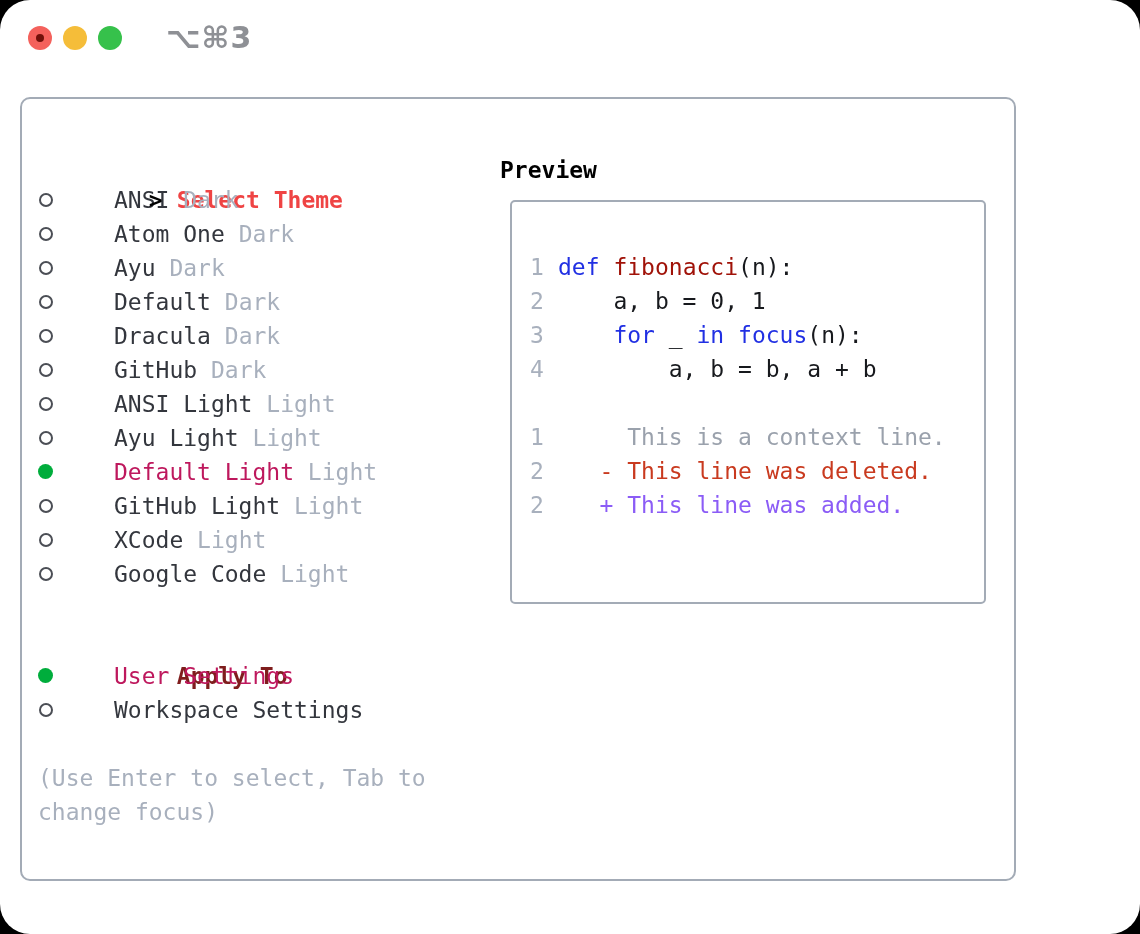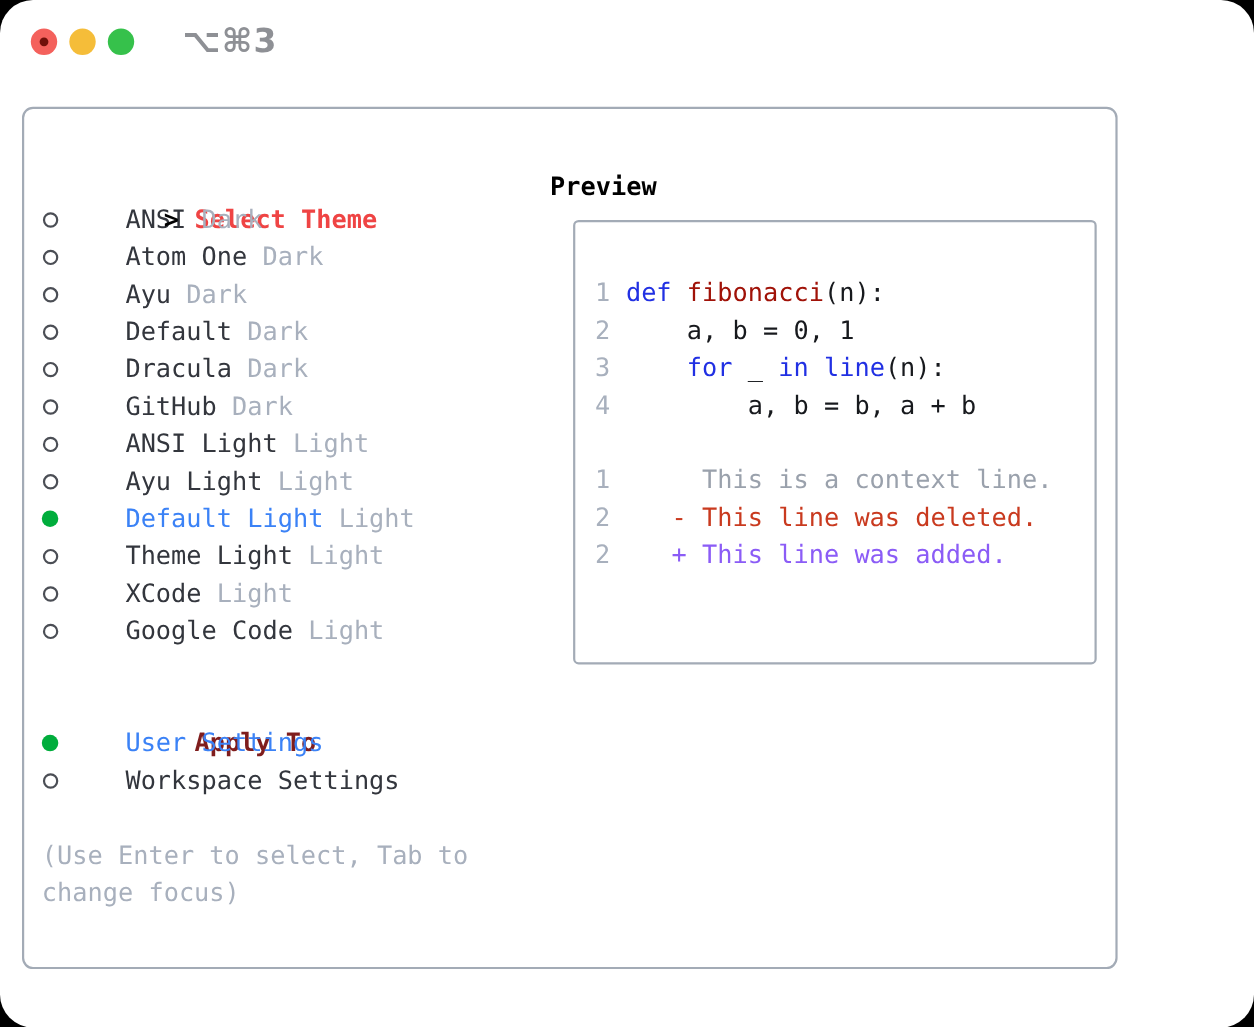--- a/index.html
+++ b/index.html
@@ -41,34 +41,34 @@
     border:2px solid #4b4e55;border-radius:50%;
   }
   .dot{
     position:absolute;left:0;top:9px;width:15px;height:15px;
     border-radius:50%;background:#00ad3c;
   }
   .chev{font-weight:bold;color:#000;}
   .hname{font-weight:bold;color:#ef4444;}
   .iname{color:#33363d;margin-left:48px;}
   .ivariant{color:#a8b0bd;}
-  .row.sel .iname{color:#3b82f6;}
+  .row.sel .iname{color:#be185d;}
   .left-col{position:absolute;left:16px;top:50px;}
   .gap{height:34px;}
   .apply-hdr{color:#7f1d1d;}
   .hint{font-size:23px;line-height:34px;color:#a8b0bd;white-space:pre;}
   
   .preview-label{
     position:absolute;left:478px;top:54px;height:34px;line-height:34px;
     font-size:23px;font-weight:bold;color:#000;
   }
   .preview-box{
     position:absolute;left:488px;top:101px;width:476px;height:404px;
     border:2px solid #a3abb6;border-radius:5px;box-sizing:border-box;
-    padding:48px 0 0 18px;background:#fff;overflow:hidden;margin-left:11px;
+    padding:48px 0 0 18px;background:#fff;overflow:hidden;
   }
   .pv-line{height:34px;line-height:34px;font-size:23px;white-space:pre;}
   .pv-line .ln{display:inline-block;width:28px;color:#a8b0bd;}
   .codeseg{white-space:pre;}
   .c-kw{color:#2130e3;}
   .c-fn{color:#a01208;}
   .c-txt{color:#17191d;}
   .c-ctx{color:#9aa1ac;}
   .c-del{color:#c93a1f;}
   .c-add{color:#8b5cf6;}
@@ -97,21 +97,21 @@
       <div id="theme-list">
           <div class="row"><span class="marker"><span class="ring"></span></span><span class="iname">ANSI</span><span class="ivariant"> Dark</span></div>
           <div class="row"><span class="marker"><span class="ring"></span></span><span class="iname">Atom One</span><span class="ivariant"> Dark</span></div>
           <div class="row"><span class="marker"><span class="ring"></span></span><span class="iname">Ayu</span><span class="ivariant"> Dark</span></div>
           <div class="row"><span class="marker"><span class="ring"></span></span><span class="iname">Default</span><span class="ivariant"> Dark</span></div>
           <div class="row"><span class="marker"><span class="ring"></span></span><span class="iname">Dracula</span><span class="ivariant"> Dark</span></div>
           <div class="row"><span class="marker"><span class="ring"></span></span><span class="iname">GitHub</span><span class="ivariant"> Dark</span></div>
           <div class="row"><span class="marker"><span class="ring"></span></span><span class="iname">ANSI Light</span><span class="ivariant"> Light</span></div>
           <div class="row"><span class="marker"><span class="ring"></span></span><span class="iname">Ayu Light</span><span class="ivariant"> Light</span></div>
           <div class="row sel"><span class="marker"><span class="dot"></span></span><span class="iname">Default Light</span><span class="ivariant"> Light</span></div>
-          <div class="row"><span class="marker"><span class="ring"></span></span><span class="iname">Theme Light</span><span class="ivariant"> Light</span></div>
+          <div class="row"><span class="marker"><span class="ring"></span></span><span class="iname">GitHub Light</span><span class="ivariant"> Light</span></div>
           <div class="row"><span class="marker"><span class="ring"></span></span><span class="iname">XCode</span><span class="ivariant"> Light</span></div>
           <div class="row"><span class="marker"><span class="ring"></span></span><span class="iname">Google Code</span><span class="ivariant"> Light</span></div>
         </div>
 
       <div class="gap"></div>
 
       <div class="row">
         <span class="marker"></span><span class="hname apply-hdr">Apply To</span>
       </div>
 
@@ -124,21 +124,21 @@
 
       <div class="hint">(Use Enter to select, Tab to</div>
       <div class="hint">change focus)</div>
     </div>
 
     <div class="preview-label">Preview</div>
 
     <div class="preview-box" id="preview-box">
         <div class="pv-line"><span class="ln">1</span><span class="codeseg"><span class="c-kw">def</span><span class="c-txt"> </span><span class="c-fn">fibonacci</span><span class="c-txt">(n):</span></span></div>
         <div class="pv-line"><span class="ln">2</span><span class="codeseg"><span class="c-txt">    a, b = 0, 1</span></span></div>
-        <div class="pv-line"><span class="ln">3</span><span class="codeseg"><span class="c-txt">    </span><span class="c-kw">for</span><span class="c-txt"> _ </span><span class="c-kw">in</span><span class="c-txt"> </span><span class="c-kw">line</span><span class="c-txt">(n):</span></span></div>
+        <div class="pv-line"><span class="ln">3</span><span class="codeseg"><span class="c-txt">    </span><span class="c-kw">for</span><span class="c-txt"> _ </span><span class="c-kw">in</span><span class="c-txt"> </span><span class="c-kw">focus</span><span class="c-txt">(n):</span></span></div>
         <div class="pv-line"><span class="ln">4</span><span class="codeseg"><span class="c-txt">        a, b = b, a + b</span></span></div>
         <div class="pv-line"><span class="ln"></span><span class="codeseg"></span></div>
         <div class="pv-line"><span class="ln">1</span><span class="codeseg"><span class="c-ctx">     This is a context line.</span></span></div>
         <div class="pv-line"><span class="ln">2</span><span class="codeseg"><span class="c-del">   - This line was deleted.</span></span></div>
         <div class="pv-line"><span class="ln">2</span><span class="codeseg"><span class="c-add">   + This line was added.</span></span></div>
       </div>
 
   </div>
 </div>
 

